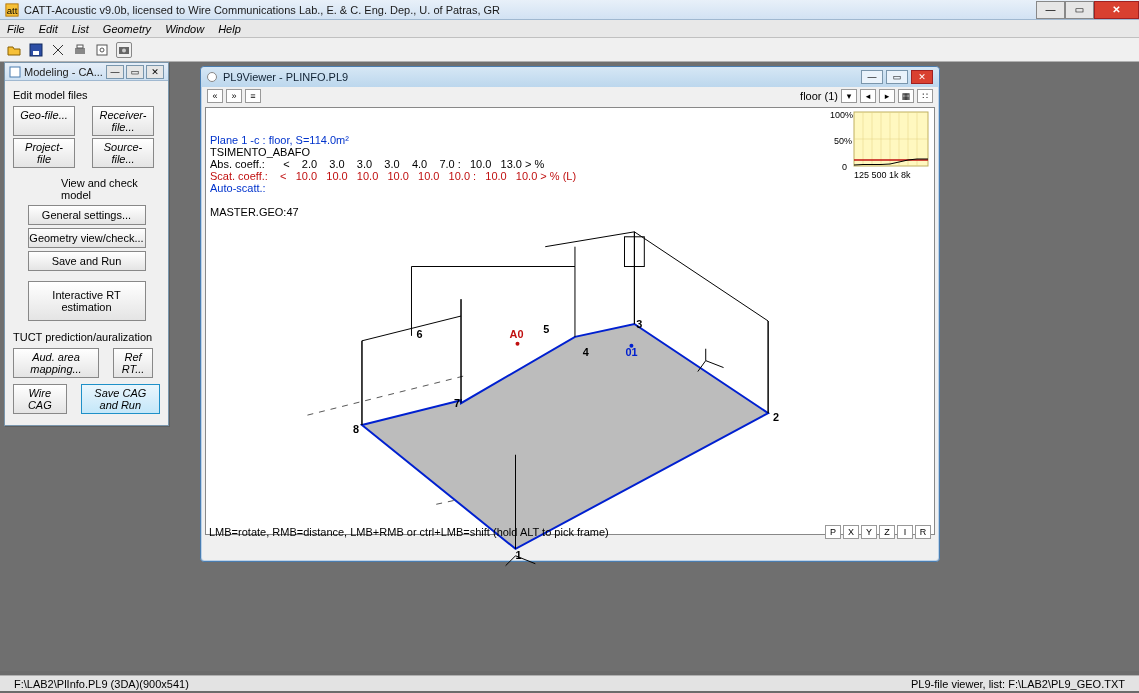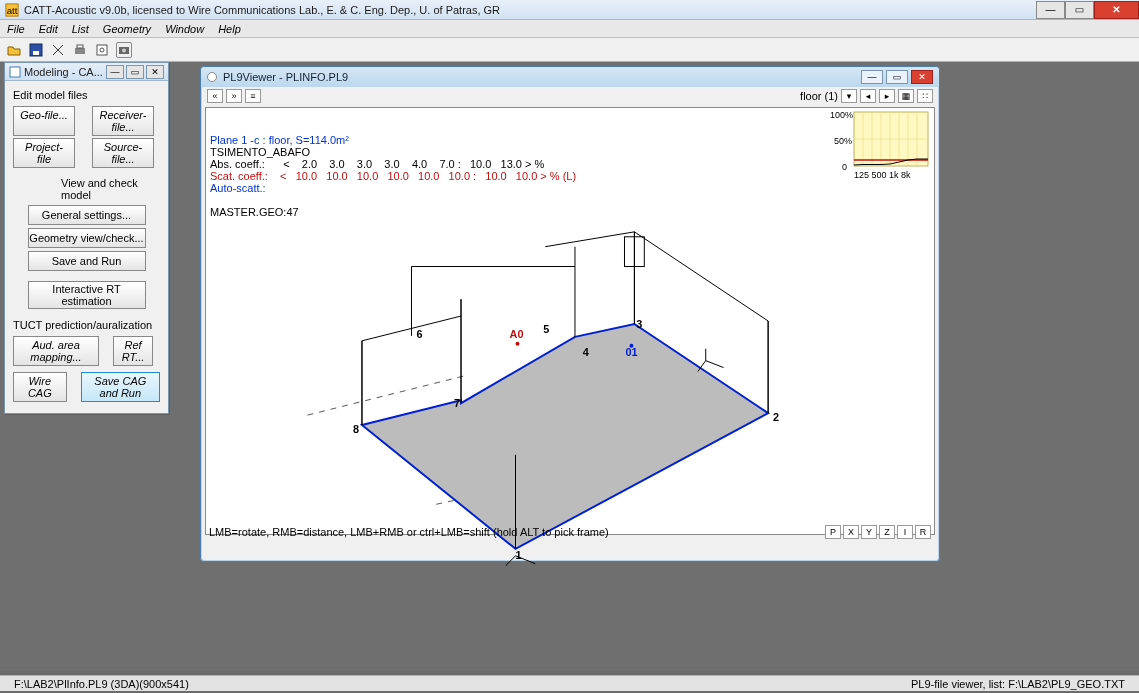--- a/index.html
+++ b/index.html
@@ -152,21 +152,21 @@
       </div>
       <div class="row">
         <span class="pbtn half">Project-file</span>
         <span class="pbtn half">Source-file...</span>
       </div>
 
       <div class="section-label" style="margin-top:8px;margin-left:48px;">View and check model</div>
       <span class="pbtn wide">General settings...</span>
       <span class="pbtn wide">Geometry view/check...</span>
       <span class="pbtn wide">Save and Run</span>
-      <span class="pbtn wide" style="margin-top:10px;padding:1px 0;">Interactive RT estimation</span>
+      <span class="pbtn wide" style="margin-top:10px;padding:7px 0;">Interactive RT estimation</span>
 
       <div class="section-label" style="margin-top:10px;">TUCT prediction/auralization</div>
       <div class="row">
         <span class="pbtn" style="width:86px;">Aud. area mapping...</span>
         <span class="pbtn" style="width:40px;">Ref RT...</span>
       </div>
       <div class="row" style="margin-top:4px;">
         <span class="pbtn" style="width:54px;">Wire CAG</span>
         <span class="pbtn active" style="width:80px;">Save CAG and Run</span>
       </div>

